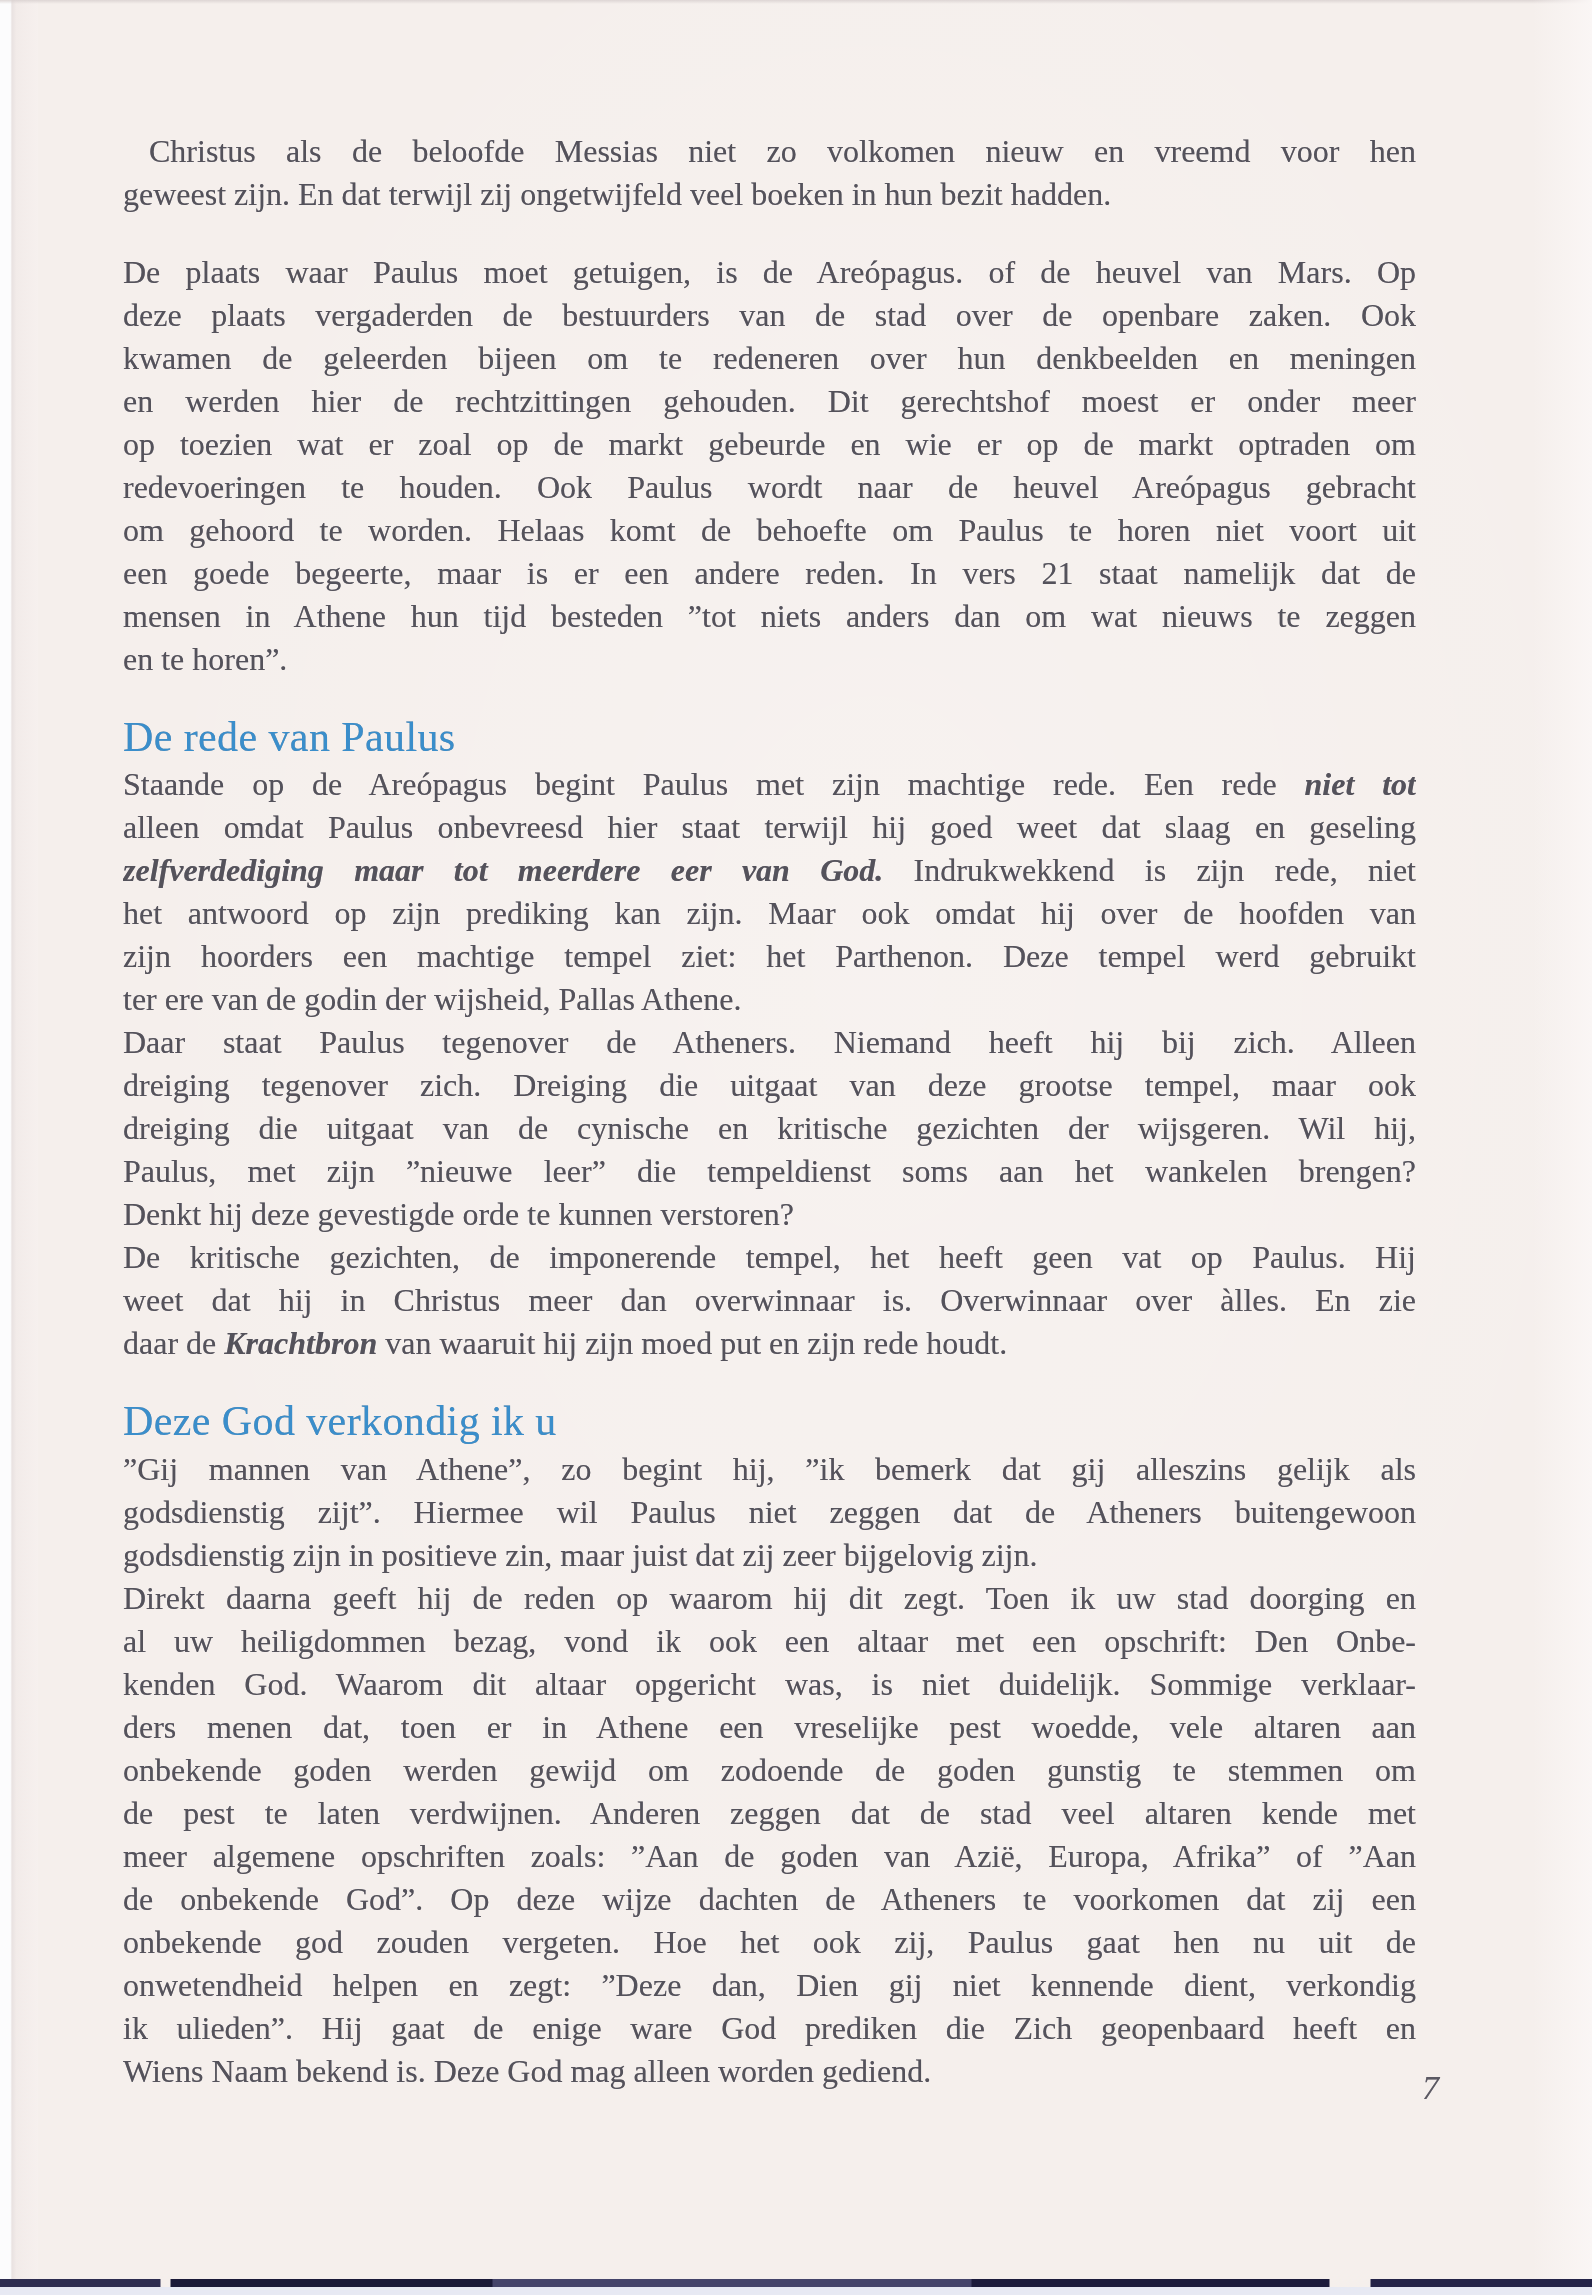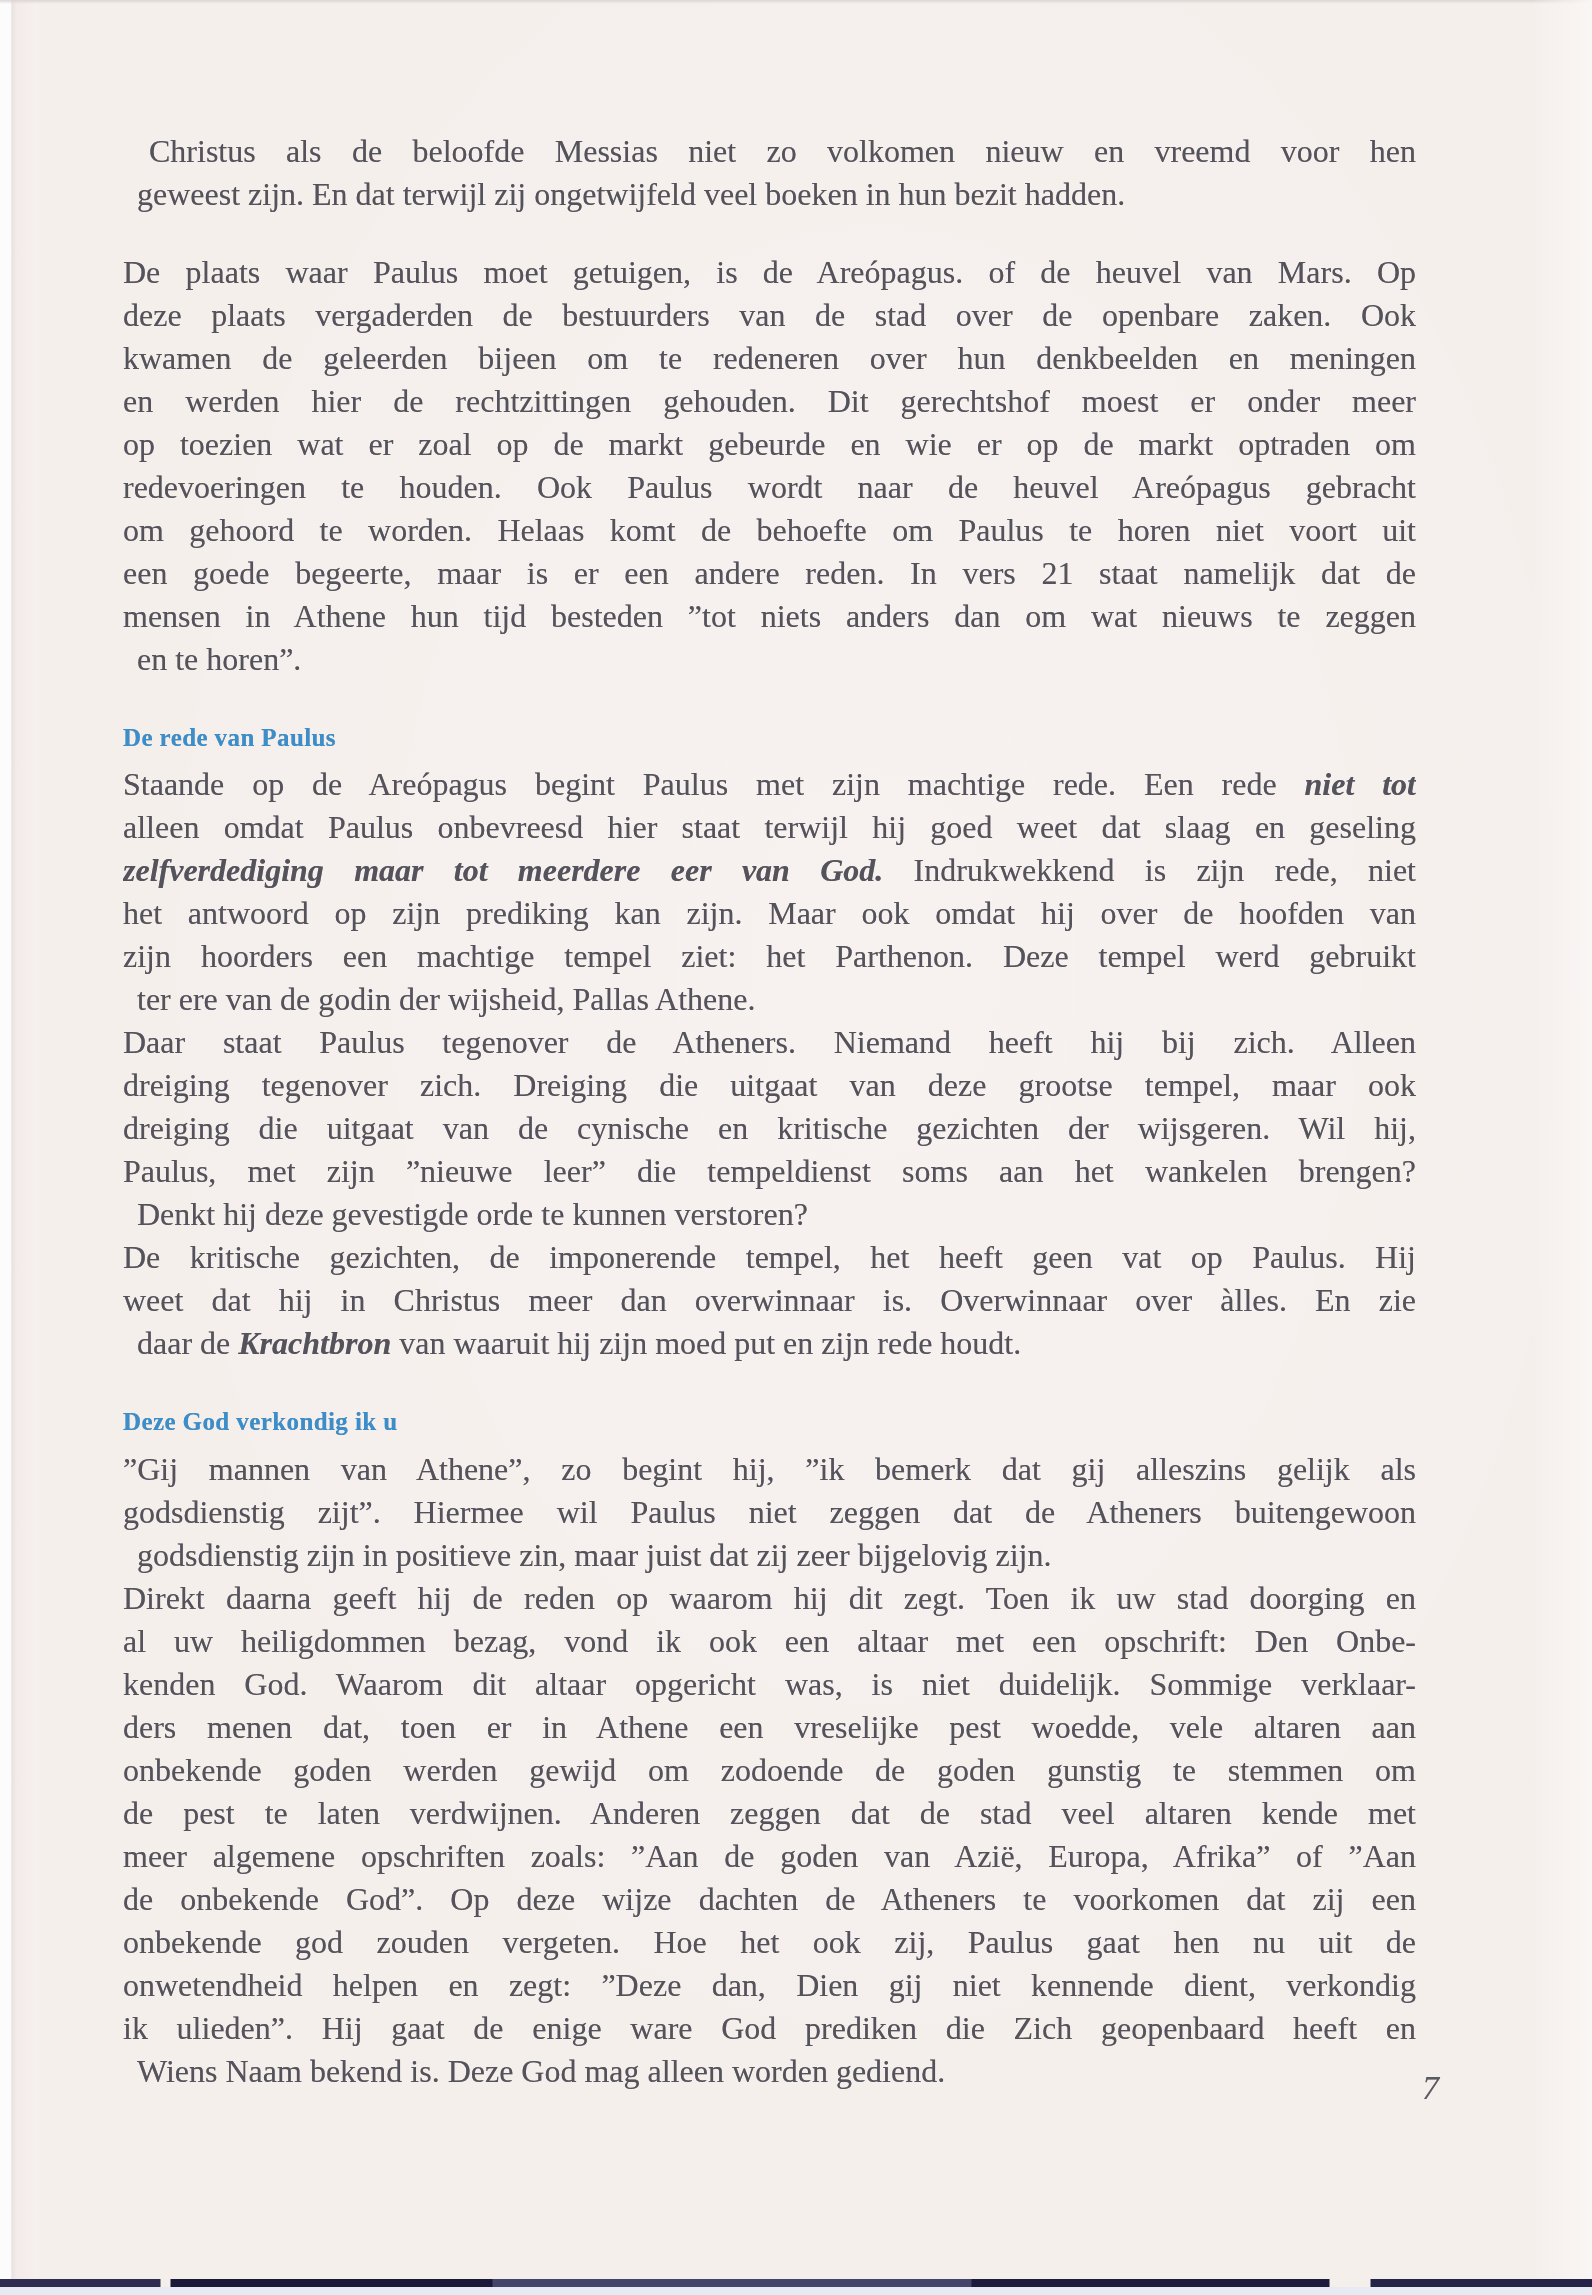--- a/index.html
+++ b/index.html
@@ -28,24 +28,24 @@
   .bottom-strip{position:absolute;left:0;top:2287px;height:8.6px;width:1592px;pointer-events:none;
     background:var(--bottom-strip,#e7e9f3);}
   .text-column{
     position:absolute;left:123px;top:130px;width:1293px;
     color:var(--text-color,#54525b);
     font-size:32px;line-height:43px;
     text-shadow:0 0 0.5px rgba(90,88,100,.55);
   }
   .para{margin:0 0 35px 0;}
   .line{text-align:justify;text-align-last:justify;-moz-text-align-last:justify;height:43px;overflow:hidden;}
-  .line.no-just{text-align:left;text-align-last:left;margin-left:14px;-moz-text-align-last:left;}
+  .line.no-just{text-align:left;text-align-last:left;-moz-text-align-last:left;}
   .it{font-style:italic;font-weight:bold;}
   .heading{
-    font-weight:bold;font-size:25px;line-height:43px;height:43px;margin:0 0 4.3px 0;
+    font-weight:normal;font-size:42px;line-height:43px;height:43px;margin:0 0 4.3px 0;
     color:var(--heading-color,#3a8ecb);letter-spacing:0.4px;
   }
   .page-number{
     position:absolute;left:1422px;top:2069px;
     font-size:34px;font-style:italic;color:#5b5963;
     text-shadow:0 0 0.5px rgba(90,88,100,.5);
   }
 </style>
 </head>
 <body>

